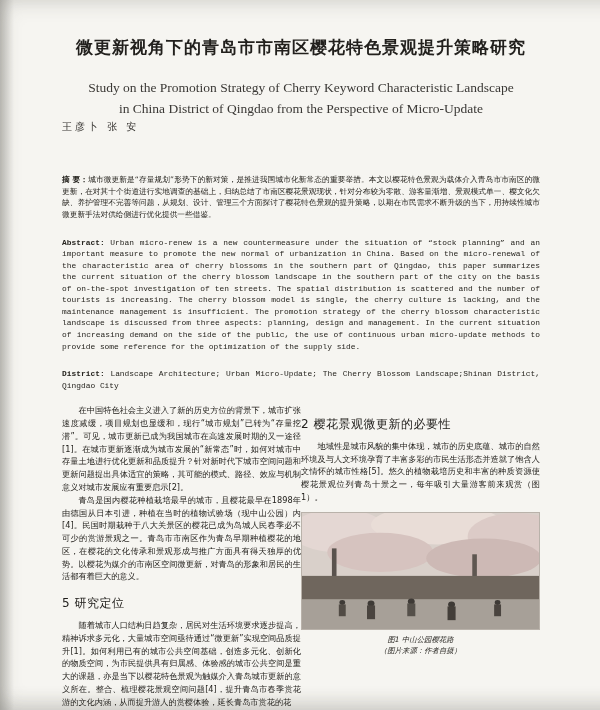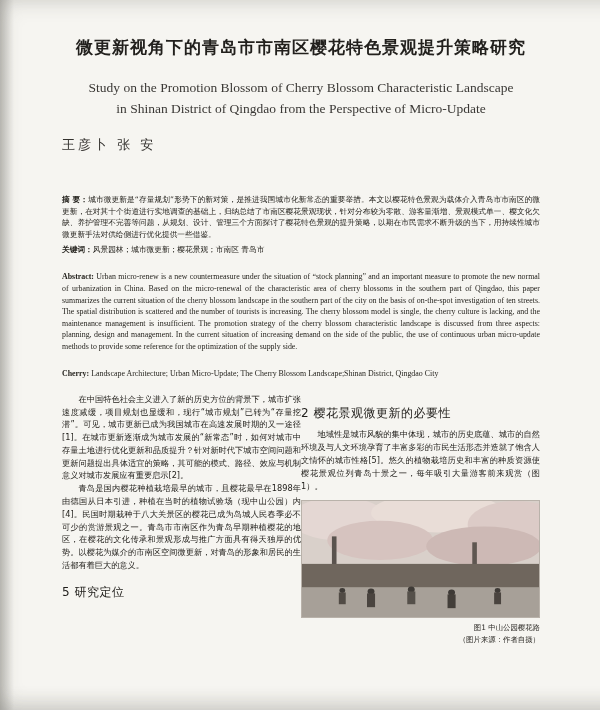--- a/index.html
+++ b/index.html
@@ -28,98 +28,97 @@
     font-size:17px;font-weight:bold;color:#22201d;
     text-align:center;letter-spacing:1px;line-height:1.3;
   }
   .en-title{
     margin-top:20px;
     font-family:"Liberation Serif",serif;
     font-size:13.5px;color:#3a3835;
     text-align:center;line-height:1.55;
   }
   .authors{
-    margin-top:16px;
-    font-size:13px;color:#33312e;letter-spacing:3px;
+    font-size:10px;color:#33312e;letter-spacing:3px;
   }
   .abstract-cn{
     margin-top:40px;
     font-size:7.7px;line-height:1.52;color:#26241f;
     text-align:justify;
   }
   .abstract-cn p{margin:0 0 3px 0;}
   .lbl{font-weight:bold;}
   .abstract-en{
     margin-top:10px;
     font-family:"Liberation Serif",serif;
     font-size:7.9px;line-height:1.46;color:#26241f;
     text-align:justify;
   }
-  .abstract-en p{margin:16px 0 3px 0;}
+  .abstract-en p{margin:16px 0 3px 0;font-family:Liberation Mono, monospace;}
   .columns{
     margin-top:13px;
     display:flex;
   }
   .col{
     flex:1 1 0;
     font-size:8.2px;line-height:1.56;color:#24221e;
     text-align:justify;
   }
   .col p{margin:0;text-indent:2em;}
   .col p.no-indent{text-indent:0;}
   .sec-heading{
     font-size:12px;font-weight:normal;color:#1f1d1a;
     margin:11px 0 6px 0;letter-spacing:.5px;
   }
   .figure{margin-top:8px;}
   .figure svg{display:block;width:100%;height:118px;border:1px solid #b9b2aa;box-sizing:border-box;}
   .fig-caption{
     margin-top:4px;
-    font-size:7.4px;color:#2a2824;text-align:right;line-height:1.5;
+    font-size:7.4px;color:#2a2824;text-align:center;line-height:1.5;font-style:italic;
   }
   .side-strip{
     position:absolute;right:5px;top:476px;
     writing-mode:vertical-rl;
     font-size:6.6px;color:#76736d;letter-spacing:2px;
     height:228px;overflow:hidden;
   }
 </style>
 </head>
 <body>
 
 <div class="page">
   <div class="gutter"></div>
 
   <div class="content">
 
     <div class="cn-title">微更新视角下的青岛市市南区樱花特色景观提升策略研究</div>
 
     <div class="en-title">
-      <div>Study on the Promotion Blossom of Cherry Blossom Characteristic Landscape</div>
-      <div>in Shinan District of Qingdao from the Perspective of Micro-Update</div>
+      <div>Study on the Promotion Strategy of Cherry Keyword Characteristic Landscape</div>
+      <div>in China District of Qingdao from the Perspective of Micro-Update</div>
     </div>
 
     <div class="authors">王彦卜  张  安</div>
 
     <div class="abstract-cn">
       <p><span class="lbl">摘  要：</span><span>城市微更新是“存量规划”形势下的新对策，是推进我国城市化新常态的重要举措。本文以樱花特色景观为载体介入青岛市市南区的微更新，在对其十个街道进行实地调查的基础上，归纳总结了市南区樱花景观现状，针对分布较为零散、游客量渐增、景观模式单一、樱文化欠缺、养护管理不完善等问题，从规划、设计、管理三个方面探讨了樱花特色景观的提升策略，以期在市民需求不断升级的当下，用持续性城市微更新手法对供给侧进行优化提供一些借鉴。</span></p>
-      <p><span class="lbl">关键词：</span><span>风景园林；城市微更新；樱花景观；市南区 青岛市</span></p>
     </div>
 
     <div class="abstract-en">
       <p><span class="lbl">Abstract:</span> <span>Urban micro-renew is a new countermeasure under the situation of “stock planning” and an important measure to promote the new normal of urbanization in China. Based on the micro-renewal of the characteristic area of cherry blossoms in the southern part of Qingdao, this paper summarizes the current situation of the cherry blossom landscape in the southern part of the city on the basis of on-the-spot investigation of ten streets. The spatial distribution is scattered and the number of tourists is increasing. The cherry blossom model is single, the cherry culture is lacking, and the maintenance management is insufficient. The promotion strategy of the cherry blossom characteristic landscape is discussed from three aspects: planning, design and management. In the current situation of increasing demand on the side of the public, the use of continuous urban micro-update methods to provide some reference for the optimization of the supply side.</span></p>
-      <p><span class="lbl">Cherry:</span> <span>Landscape Architecture; Urban Micro-Update; The Cherry Blossom Landscape;Shinan District, Qingdao City</span></p>
+      <p><span class="lbl">District:</span> <span>Landscape Architecture; Urban Micro-Update; The Cherry Blossom Landscape;Shinan District, Qingdao City</span></p>
     </div>
 
     <div class="columns">
 
       <div class="col">
         <p>在中国特色社会主义进入了新的历史方位的背景下，城市扩张速度减缓，项目规划也显缓和，现行“城市规划”已转为“存量挖潜”。可见，城市更新已成为我国城市在高速发展时期的又一途径[1]。在城市更新逐渐成为城市发展的“新常态”时，如何对城市中存量土地进行优化更新和品质提升？针对新时代下城市空间问题和更新问题提出具体适宜的策略，其可能的模式、路径、效应与机制意义对城市发展应有重要启示[2]。</p>
         <p>青岛是国内樱花种植栽培最早的城市，且樱花最早在1898年由德国从日本引进，种植在当时的植物试验场（现中山公园）内[4]。民国时期栽种于八大关景区的樱花已成为岛城人民春季必不可少的赏游景观之一。青岛市市南区作为青岛早期种植樱花的地区，在樱花的文化传承和景观形成与推广方面具有得天独厚的优势。以樱花为媒介的市南区空间微更新，对青岛的形象和居民的生活都有着巨大的意义。</p>
         <div class="sec-heading">5  研究定位</div>
+        <p>随着城市人口结构日趋复杂，居民对生活环境要求逐步提高，精神诉求多元化，大量城市空间亟待通过“微更新”实现空间品质提升[1]。如何利用已有的城市公共空间基础，创造多元化、创新化的物质空间，为市民提供具有归属感、体验感的城市公共空间是重大的课题，亦是当下以樱花特色景观为触媒介入青岛城市更新的意义所在。整合、梳理樱花景观空间问题[4]，提升青岛市春季赏花游的文化内涵，从而提升游人的赏樱体验，延长青岛市赏花的花</p>
       </div>
 
       <div class="col">
         <div class="sec-heading">2  樱花景观微更新的必要性</div>
         <p>地域性是城市风貌的集中体现，城市的历史底蕴、城市的自然环境及与人文环境孕育了丰富多彩的市民生活形态并造就了饱含人文情怀的城市性格[5]。悠久的植物栽培历史和丰富的种质资源使樱花景观位列青岛十景之一，每年吸引大量游客前来观赏（图1）。</p>
 
         <div class="figure">
           <svg viewBox="0 0 206 118" preserveAspectRatio="none" aria-hidden="true">
             <rect width="206" height="118" fill="#b7b0a8"></rect>
             <rect width="206" height="64" fill="#d9d0ca"></rect>

